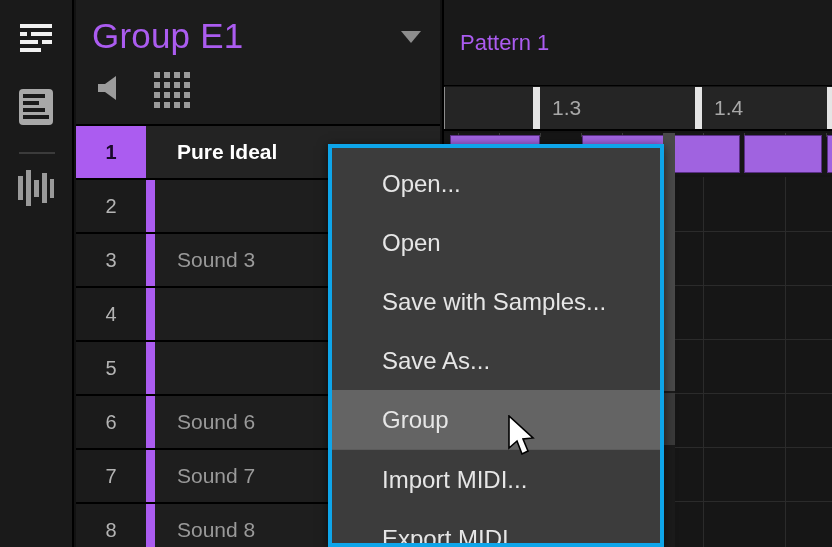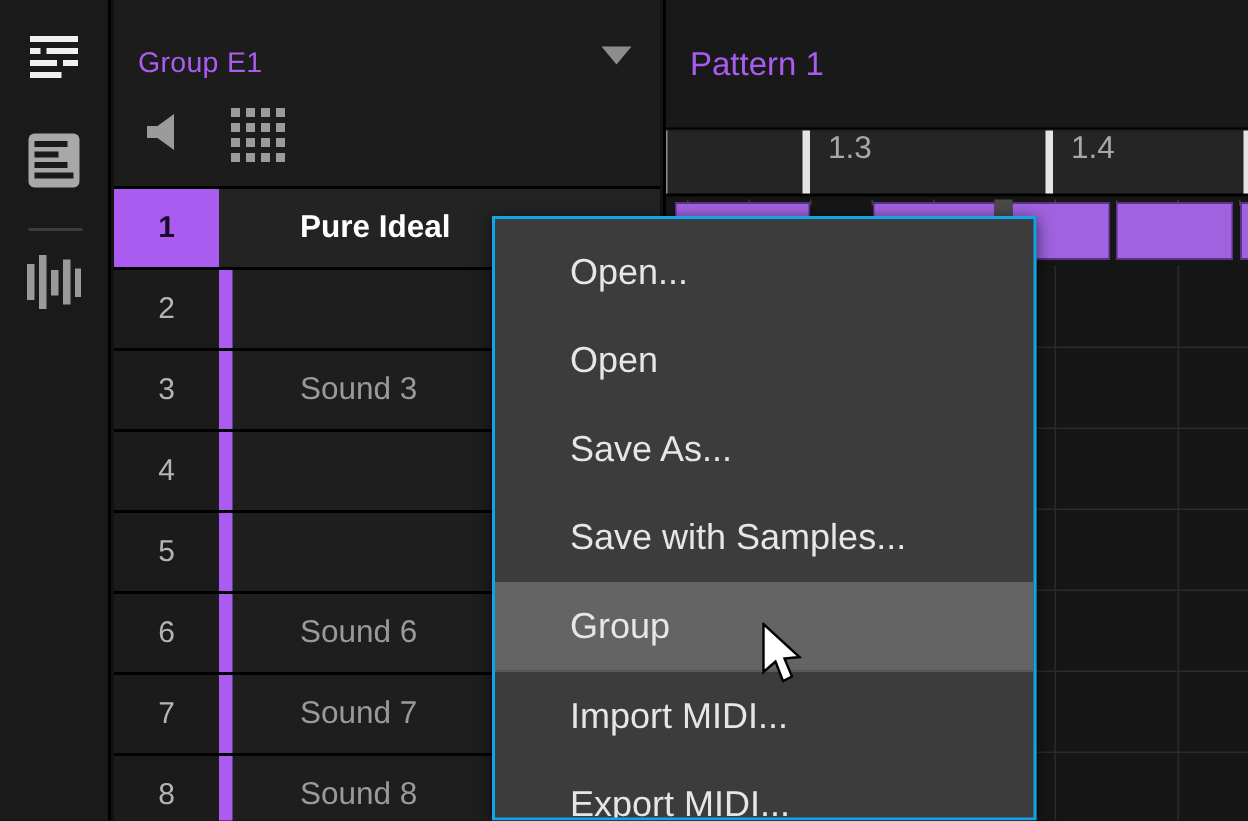--- a/index.html
+++ b/index.html
@@ -40,22 +40,22 @@
     background: #141414;
     box-sizing: border-box;
   }
   #group-header {
     position: absolute; left: 0; top: 0; width: 364px; height: 126px;
     background: #1c1c1c;
     border-bottom: 2px solid #000;
     box-sizing: border-box;
   }
   #group-name {
-    position: absolute; left: 16px; top: 32px;
-    font-size: 19px; color: #ab5cf0; letter-spacing: .2px;
+    position: absolute; left: 16px; top: 16px;
+    font-size: 35px; color: #ab5cf0; letter-spacing: .2px;
     white-space: nowrap;
   }
   #group-dropdown {
     position: absolute; right: 18px; top: 30px;
     width: 22px; height: 14px;
     cursor: pointer;
   }
   #group-dropdown svg { display:block; }
   #group-icons {
     position: absolute; left: 20px; top: 72px;
@@ -81,21 +81,21 @@
     width: 70px; height: 100%;
     display: flex; align-items: center; justify-content: center;
     font-size: 20px; color: #b4b4b4;
     background: #1b1b1b;
     box-sizing: border-box;
   }
   .sr-bar { width: 9px; height: 100%; background: #ab5cf0; }
   .sr-name {
     flex: 1; padding-left: 22px;
     font-size: 21px; color: #9a9a9a;
-    white-space: nowrap; overflow: hidden; margin-left: 23px;
+    white-space: nowrap; overflow: hidden;
   }
   .sound-row.selected .sr-num {
     background: #ab5cf0; color: #1a0a2a; font-weight: bold;
   }
   .sound-row.selected .sr-bar { background: #2a2a2a; width: 0px; }
   .sound-row.selected .sr-name { color: #ffffff; font-weight: bold; padding-left: 31px; }
   .sound-row.selected { background: #232323; }
 
   
   #pattern {
@@ -117,24 +117,24 @@
   }
   #ruler {
     position: absolute; left: 0; top: 87px; width: 390px; height: 44px;
     background: #252525;
     border-bottom: 2px solid #000;
     box-sizing: border-box;
     display: flex;
   }
   .ruler-cell {
     position: relative; height: 100%;
-    border-right: 5px solid #e5e5e5;
+    border-right: 7px solid #e5e5e5;
     box-sizing: border-box;
     color: #a8a8a8; font-size: 21px;
-    display: flex; align-items: flex-start;
+    display: flex; align-items: center;
   }
   .ruler-cell span { padding-left: 12px; }
   .ruler-cell.first { border-left: 1px solid #8d8d8d; }
 
   
   #clip-lane {
     position: absolute; left: 0; top: 133px; width: 390px; height: 42px;
     background: #161616;
   }
   .clip {
@@ -164,23 +164,23 @@
     position: absolute; left: 663px; top: 133px; width: 12px; height: 258px;
     background: #4a4a4a; cursor: pointer;
   }
   #vscroll-thumb2 {
     position: absolute; left: 663px; top: 393px; width: 12px; height: 52px;
     background: #3a3a3a;
   }
 
   
   #ctxmenu {
-    position: absolute; left: 328px; top: 144px; width: 363px;
+    position: absolute; left: 328px; top: 144px; width: 336px;
     background: #3c3c3c;
-    border: 2px solid #0ea5e9;
+    border: 4px solid #0ea5e9;
     box-sizing: border-box;
     z-index: 50;
     box-shadow: 0 2px 10px rgba(0,0,0,.6);
     overflow: hidden;
     height: 403px;
   }
   .mi {
     height: 59px;
     display: flex; align-items: center;
     padding-left: 50px;
@@ -367,22 +367,22 @@
   </div>
 
   <div id="vscroll-track"></div>
   <div id="vscroll-thumb"></div>
   <div id="vscroll-thumb2"></div>
 
   <div id="ctxmenu">
     <div class="mi-spacer"></div>
     <div class="mi">Open...</div>
     <div class="mi">Open</div>
+    <div class="mi">Save with Samples...</div>
     <div class="mi">Save As...</div>
-    <div class="mi">Save with Samples...</div>
     <div class="mi hl">Group</div>
     <div class="mi-sep"></div>
     <div class="mi">Import MIDI...</div>
     <div class="mi">Export MIDI...</div>
   </div>
 
   <div id="cursor">
     <svg width="30" height="44" viewBox="0 0 30 44">
       <polygon points="1,1 1,33 9,26 14,39 20,36 15,24 25,23" fill="#ffffff" stroke="#000000" stroke-width="1.6"></polygon>
     </svg>

